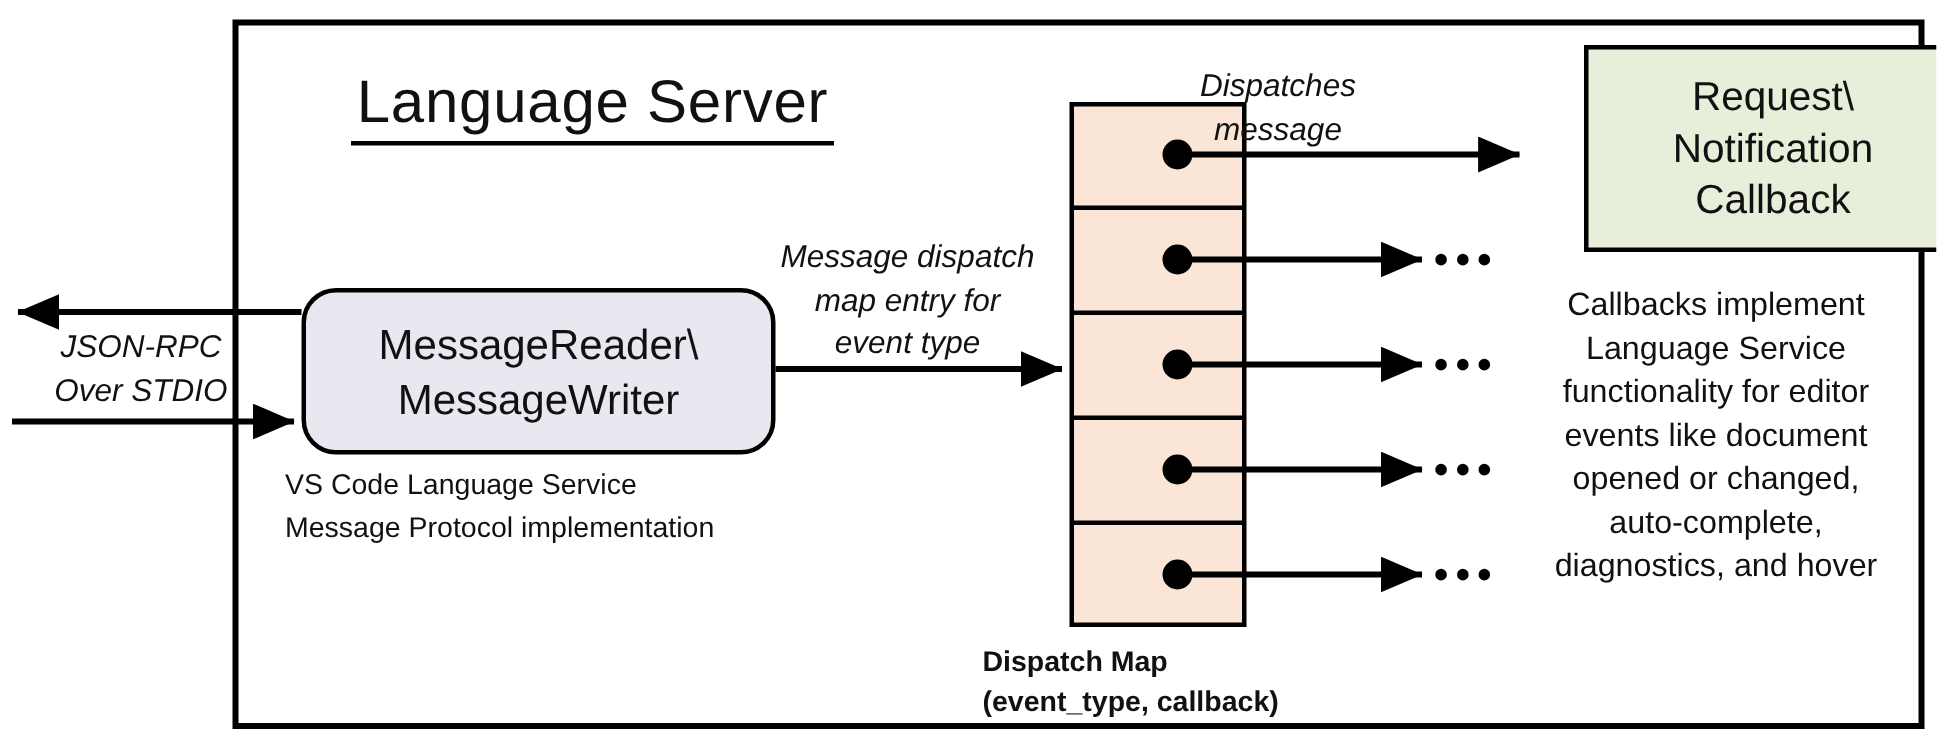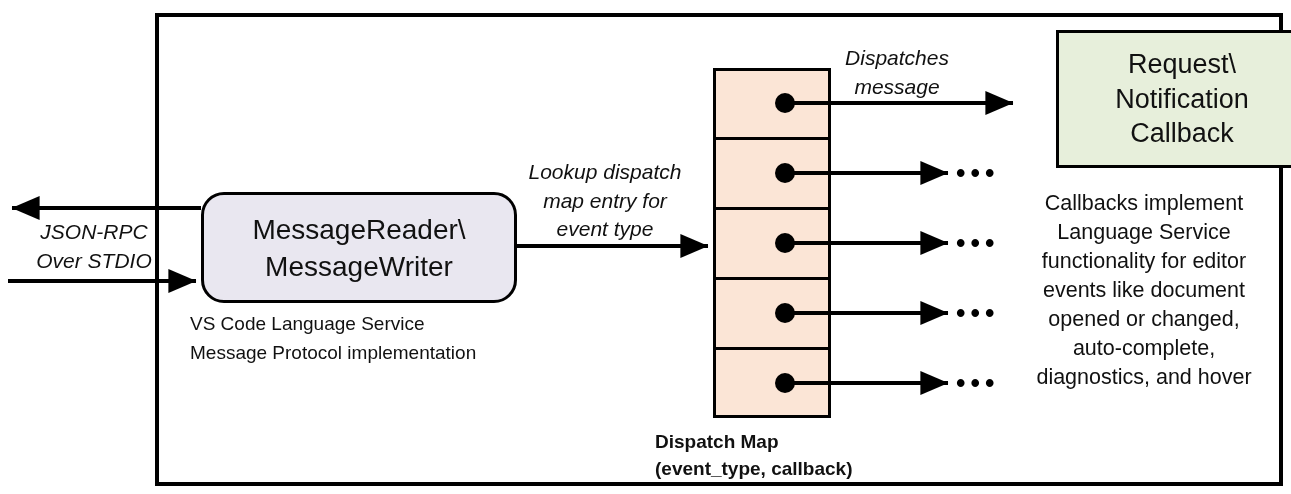--- a/index.html
+++ b/index.html
@@ -36,21 +36,21 @@
   }
 
   .lbl-italic {
     font-style: italic;
     font-size: 21px;
     line-height: 29px;
     text-align: center;
   }
   #io-label   { left: 18px;  top: 217px; width: 152px; }
   #lookup-label { left: 500px; top: 158px; width: 210px; line-height: 28.5px; }
-  #dispatches-label { left: 830px; top: 43px; width: 134px; }
+  #dispatches-label { left: 785px; top: 43px; width: 134px; }
 
   .node-box {
     box-sizing: border-box;
     border: 3px solid #000;
     display: flex;
     flex-direction: column;
     align-items: center;
     justify-content: center;
     text-align: center;
   }
@@ -112,37 +112,40 @@
     z-index: 10;
   }
 </style>
 </head>
 <body>
 
 <div id="canvas">
 
   <div id="outer-box" class="abs"></div>
 
+  <div id="title-wrap" class="abs">
+    <span class="title-text">Language Server</span>
+  </div>
 
   <div id="io-label" class="abs lbl-italic">
     <div>JSON-RPC</div>
     <div>Over STDIO</div>
   </div>
 
   <div id="reader-box" class="abs node-box" style="background-color: rgb(233, 231, 240);">
     <div>MessageReader\</div>
     <div>MessageWriter</div>
   </div>
   <div id="reader-caption" class="abs caption">
     <div>VS Code Language Service</div>
     <div>Message Protocol implementation</div>
   </div>
 
   <div id="lookup-label" class="abs lbl-italic">
-    <div>Lookup dispatch</div>
+    <div>Message dispatch</div>
     <div>map entry for</div>
     <div>event type</div>
   </div>
 
   <div id="dispatch-map" class="abs" style="background-color: rgb(251, 229, 214);">
     <div class="map-cell" style="top:0"></div>
     <div class="cell-divider" style="top:66px"></div>
     <div class="map-cell" style="top:69px"></div>
     <div class="cell-divider" style="top:136px"></div>
     <div class="map-cell" style="top:139px"></div>

